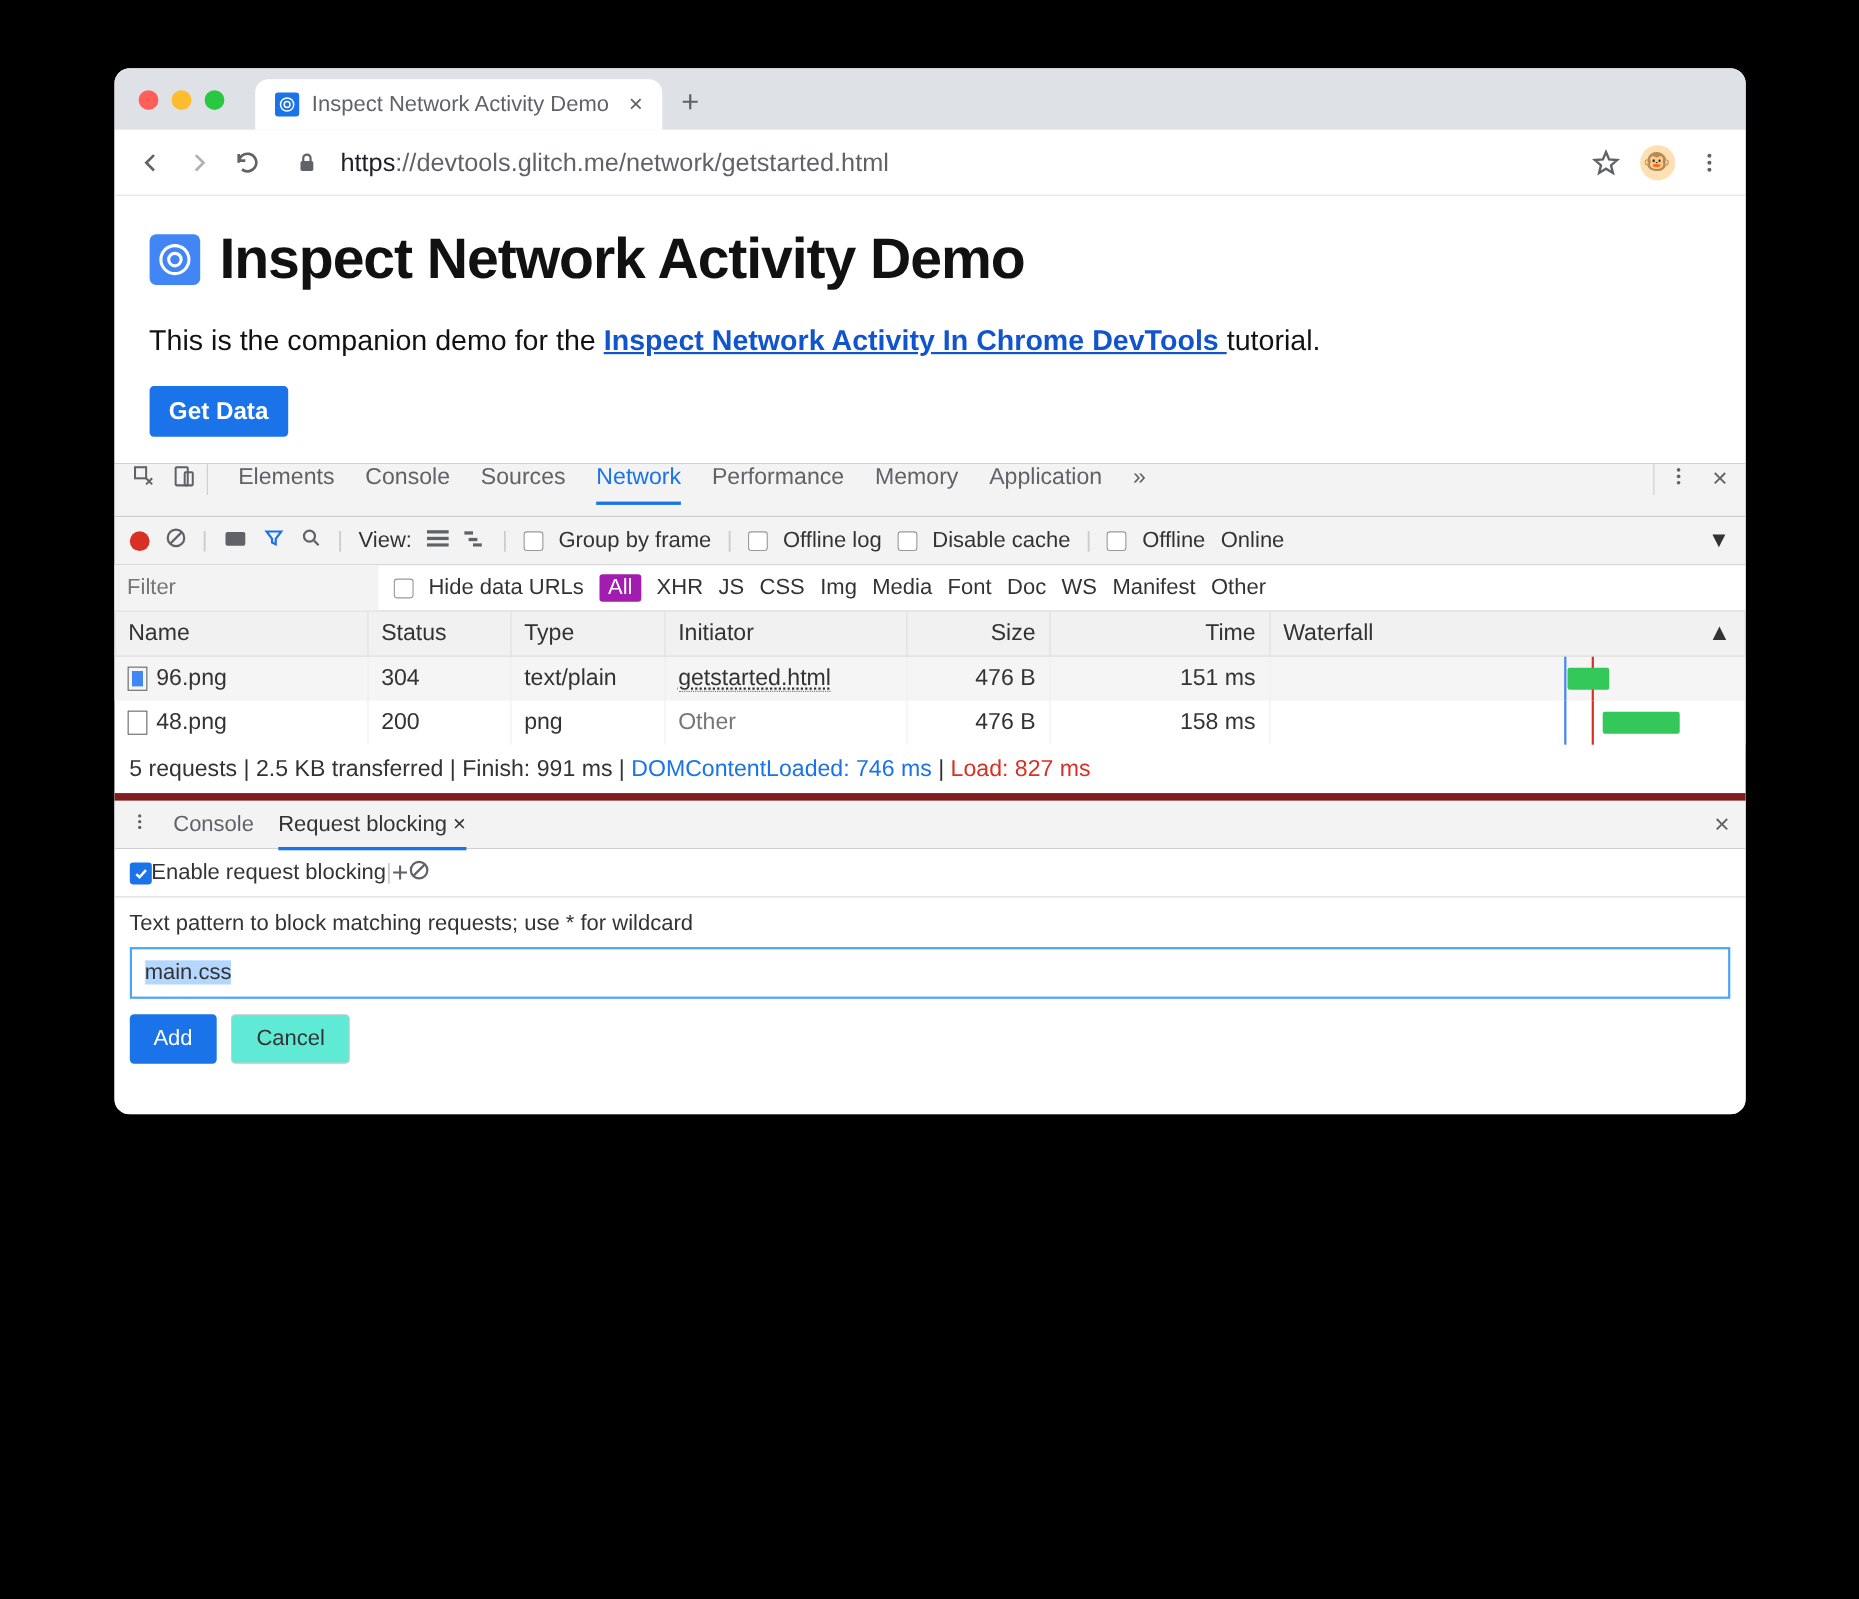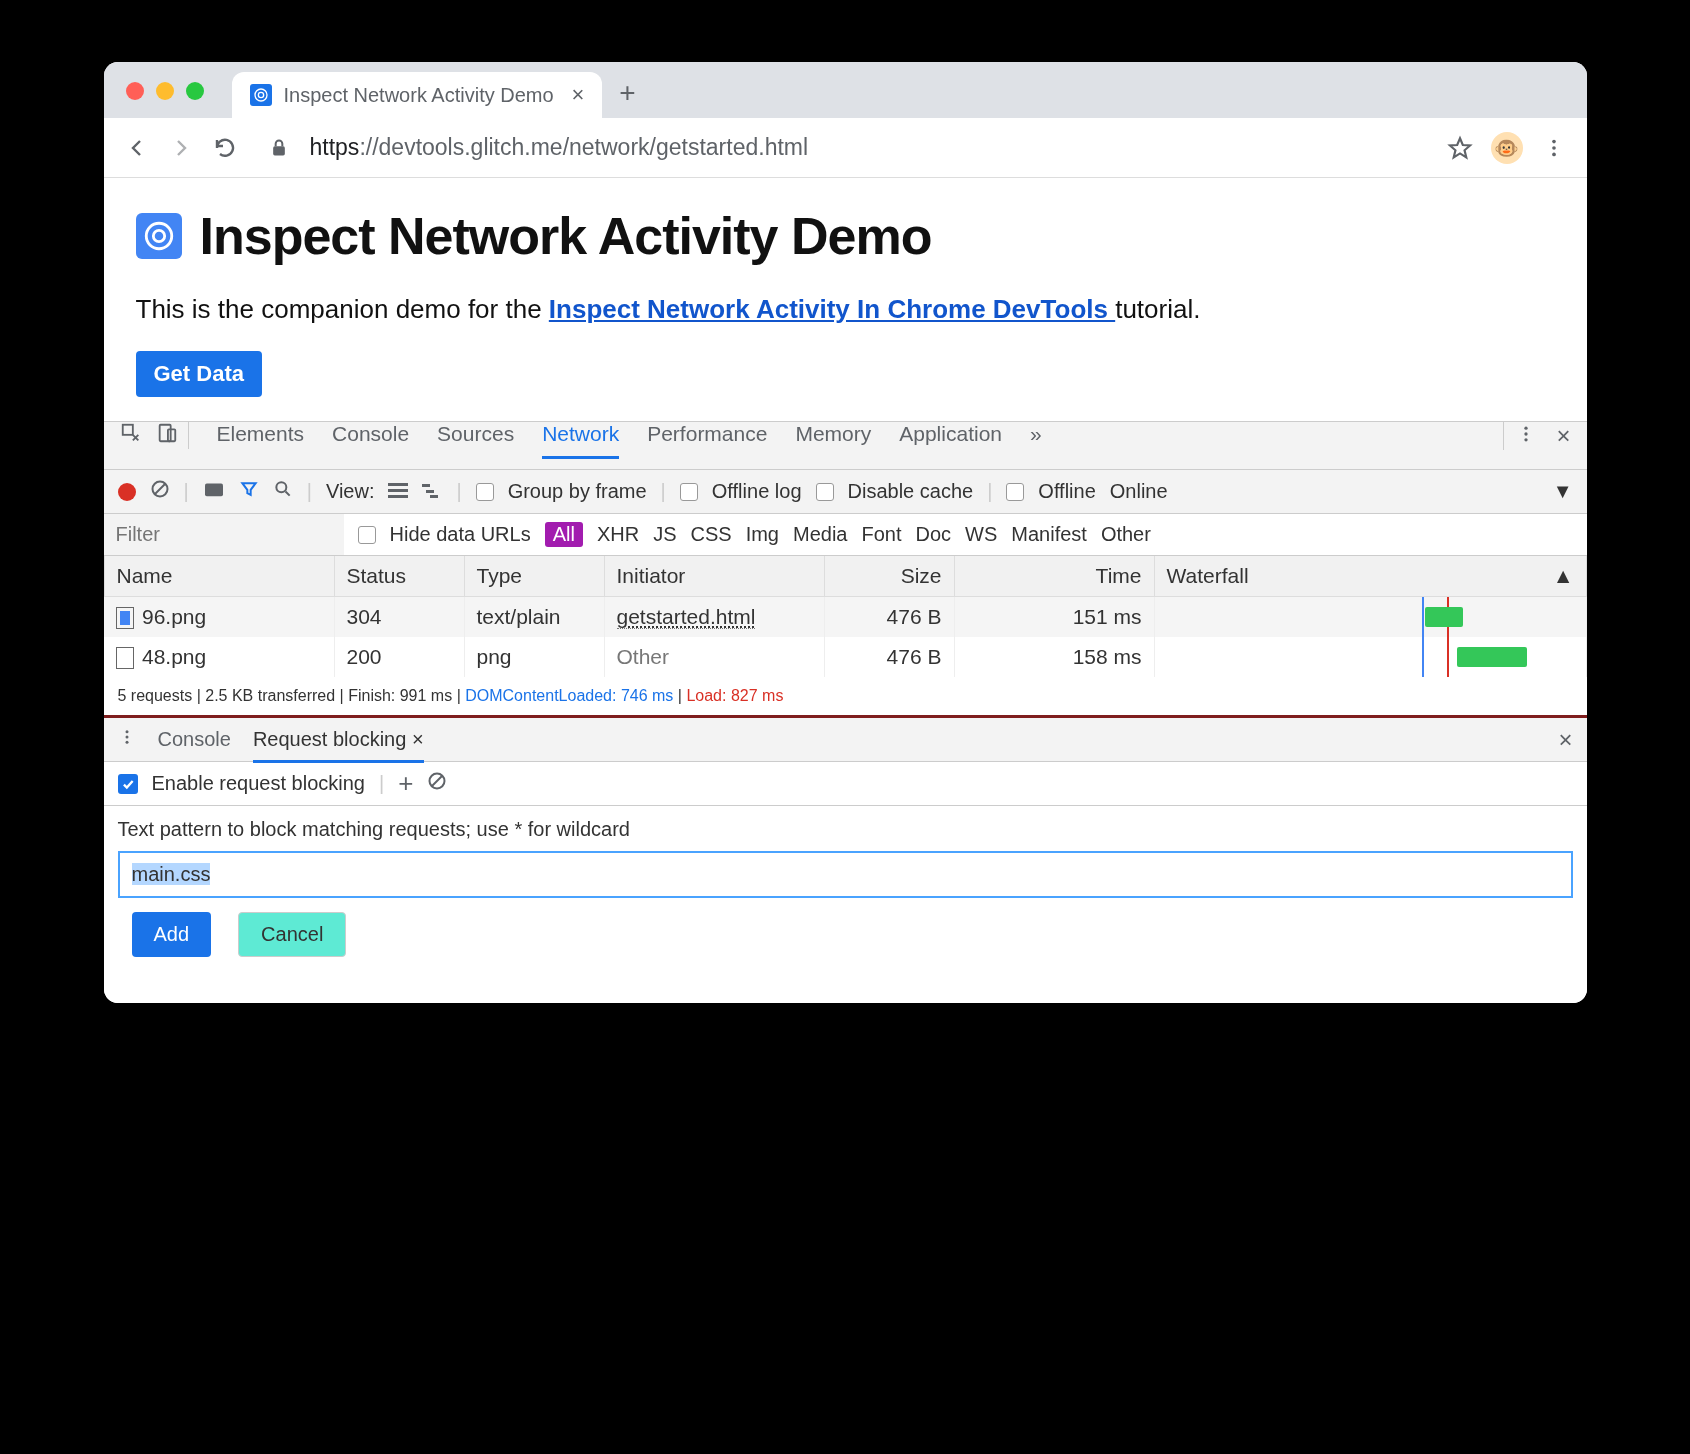--- a/index.html
+++ b/index.html
@@ -157,48 +157,48 @@
   .initiator{color:#333;text-decoration:underline dotted;border-bottom:1px dotted #777;}
   .file-icon{display:inline-block;width:18px;height:22px;border:1px solid #aaa;margin-right:8px;vertical-align:middle;}
   .file-icon.img{border:1px solid #666;position:relative;}
   .file-icon.img::after{content:"";position:absolute;inset:3px;background:#4285f4;}
   .file-icon.imgw::after{background:#fff;}
   .wf-cell{position:relative;height:28px;}
   .wf-vline{position:absolute;top:-6px;bottom:-6px;width:2px;}
   .wf-bar{position:absolute;height:20px;top:4px;background:#34c759;border-radius:2px;}
 
   .dt-status{
-    padding:10px 14px;font-size:16px;border-bottom:3px solid #7f1d1d;color:#333;
+    padding:10px 14px;font-size:21px;border-bottom:7px solid #7f1d1d;color:#333;
   }
   .dt-status .dcl{color:#1a73e8;}
   .dt-status .load{color:#d93025;}
 
   
   .drawer-tabs{
     height:44px;background:#f3f3f3;border-bottom:1px solid #ccc;
     display:flex;align-items:center;gap:22px;padding:0 14px;color:#5f6368;font-size:20px;
   }
   .drawer-tabs .active{color:#333;border-bottom:3px solid #1a73e8;padding-bottom:9px;margin-bottom:-12px;}
   .drawer-tabs .close-draw{margin-left:auto;}
 
   .drawer-bar{
     height:44px;border-bottom:1px solid #ccc;
-    display:flex;align-items:center;gap:14px;padding:0 14px;font-size:20px;background:#fff;
+    display:flex;align-items:center;padding:0 14px;font-size:20px;background:#fff;
   }
   .cbk{width:20px;height:20px;border-radius:3px;background:#1a73e8;display:inline-flex;align-items:center;justify-content:center;}
   .cbk svg{width:14px;height:14px;}
 
   .drawer-body{padding:12px 14px 22px;font-size:20px;background:#fff;}
   .block-input{
     width:100%;margin-top:10px;
     border:2px solid #4aa3ff;padding:10px 12px;font-size:20px;
     background:#fff;
   }
   .block-input .sel{background:#b4d7ff;}
-  .drawer-actions{margin-top:14px;display:flex;gap:27px;margin-left:14px;}
+  .drawer-actions{margin-top:14px;display:flex;gap:13px;}
   .btn-add{background:#1a73e8;color:#fff;border:none;padding:10px 22px;font-size:20px;border-radius:4px;}
   .btn-cancel{background:#5eead4;color:#333;border:1px solid #ccc;padding:10px 22px;font-size:20px;border-radius:4px;}
 
   .window-bottom{height:24px;background:#fff;}
 </style>
 </head>
 <body>
 
 <div class="window">
 

